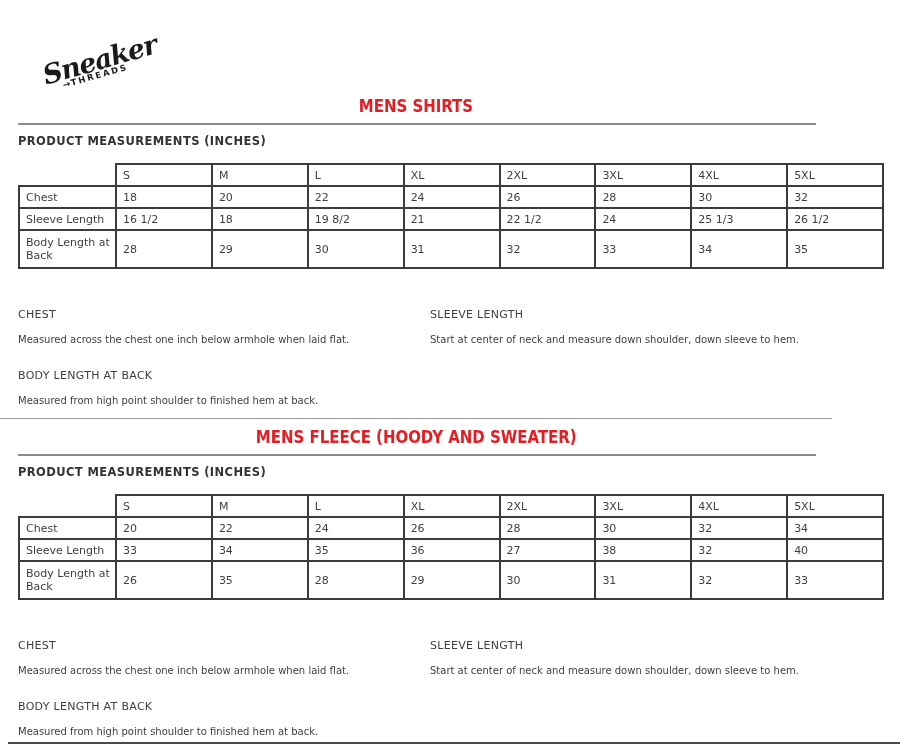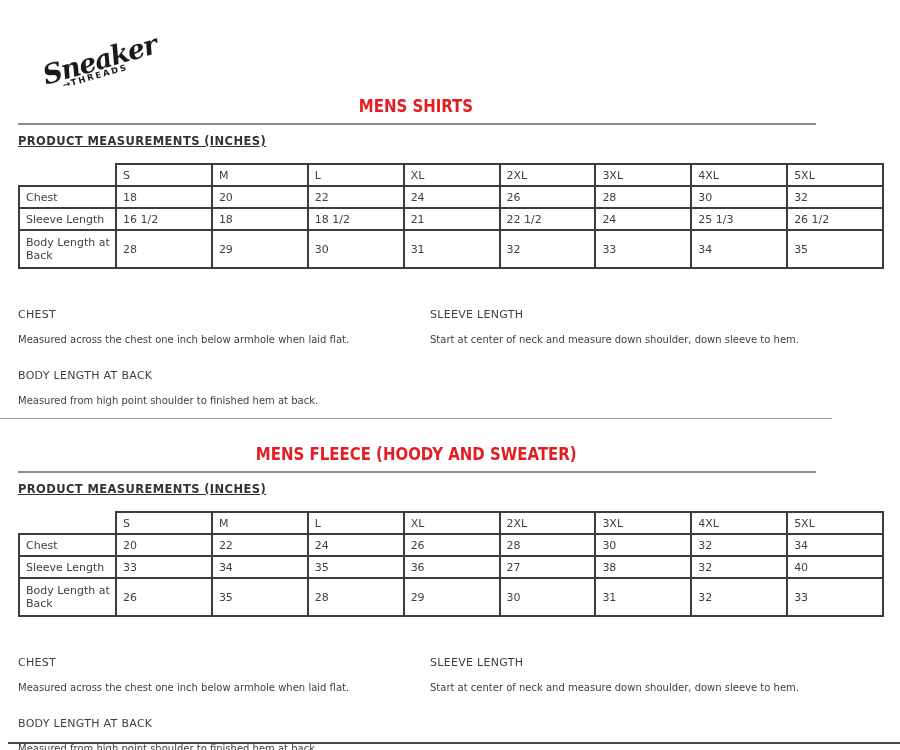--- a/index.html
+++ b/index.html
@@ -30,21 +30,21 @@
   .section { position:absolute; left:0; width:832px; }
   .sec-title {
     text-align:center; color:#e21d23; font-weight:bold; font-size:17px;
     letter-spacing:0px;
   }
   .sec-title span { display:inline-block; transform:scaleX(0.88); }
   .rule { border:none; border-top:2px solid #8c8c8c; margin:7px 16px 0 18px; }
   .thinline { border:none; border-top:1px solid #9a9a9a; margin:0 0 0 0; }
   .subtitle {
     margin:9px 16px 0 18px; font-weight:bold; font-size:11.5px;
-    letter-spacing:0.4px; color:#333333;text-decoration:underline;
+    letter-spacing:0.4px; color:#333333;
   }
 
   
   table.size-table {
     border-collapse:collapse; margin:15px 0 0 18px;
     font-size:11px; color:#3f3f3f; table-layout:fixed; width:866px;
   }
   table.size-table td {
     border:2px solid #3c3c3c; padding:2px 4px 2px 6px;
     height:22px; vertical-align:middle;
@@ -102,21 +102,21 @@
         <td>24</td>
         <td>26</td>
         <td>28</td>
         <td>30</td>
         <td>32</td>
       </tr>
       <tr>
         <td class="labelcell">Sleeve Length</td>
         <td>16 1/2</td>
         <td>18</td>
-        <td>18 1/2</td>
+        <td>19 8/2</td>
         <td>21</td>
         <td>22 1/2</td>
         <td>24</td>
         <td>25 1/3</td>
         <td>26 1/2</td>
       </tr>
       <tr class="tall">
         <td class="labelcell">Body Length at Back</td>
         <td>28</td>
         <td>29</td>
@@ -139,21 +139,21 @@
       </div>
       <div class="col-right">
         <div class="note-heading">SLEEVE LENGTH</div>
         <div class="note-text">Start at center of neck and measure down shoulder, down sleeve to hem.</div>
       </div>
     </div>
   </div>
 
   <div class="section" style="top:418px;">
     <hr class="thinline">
-    <div class="sec-title" style="margin-top:25px;"><span>MENS FLEECE (HOODY AND SWEATER)</span></div>
+    <div class="sec-title" style="margin-top:8px;"><span>MENS FLEECE (HOODY AND SWEATER)</span></div>
     <hr class="rule">
     <div class="subtitle">PRODUCT MEASUREMENTS (INCHES)</div>
 
     <table class="size-table">
       <tbody>
           <tr>
         <td class="blank labelcell"></td>
         <td>S</td>
         <td>M</td>
         <td>L</td>

